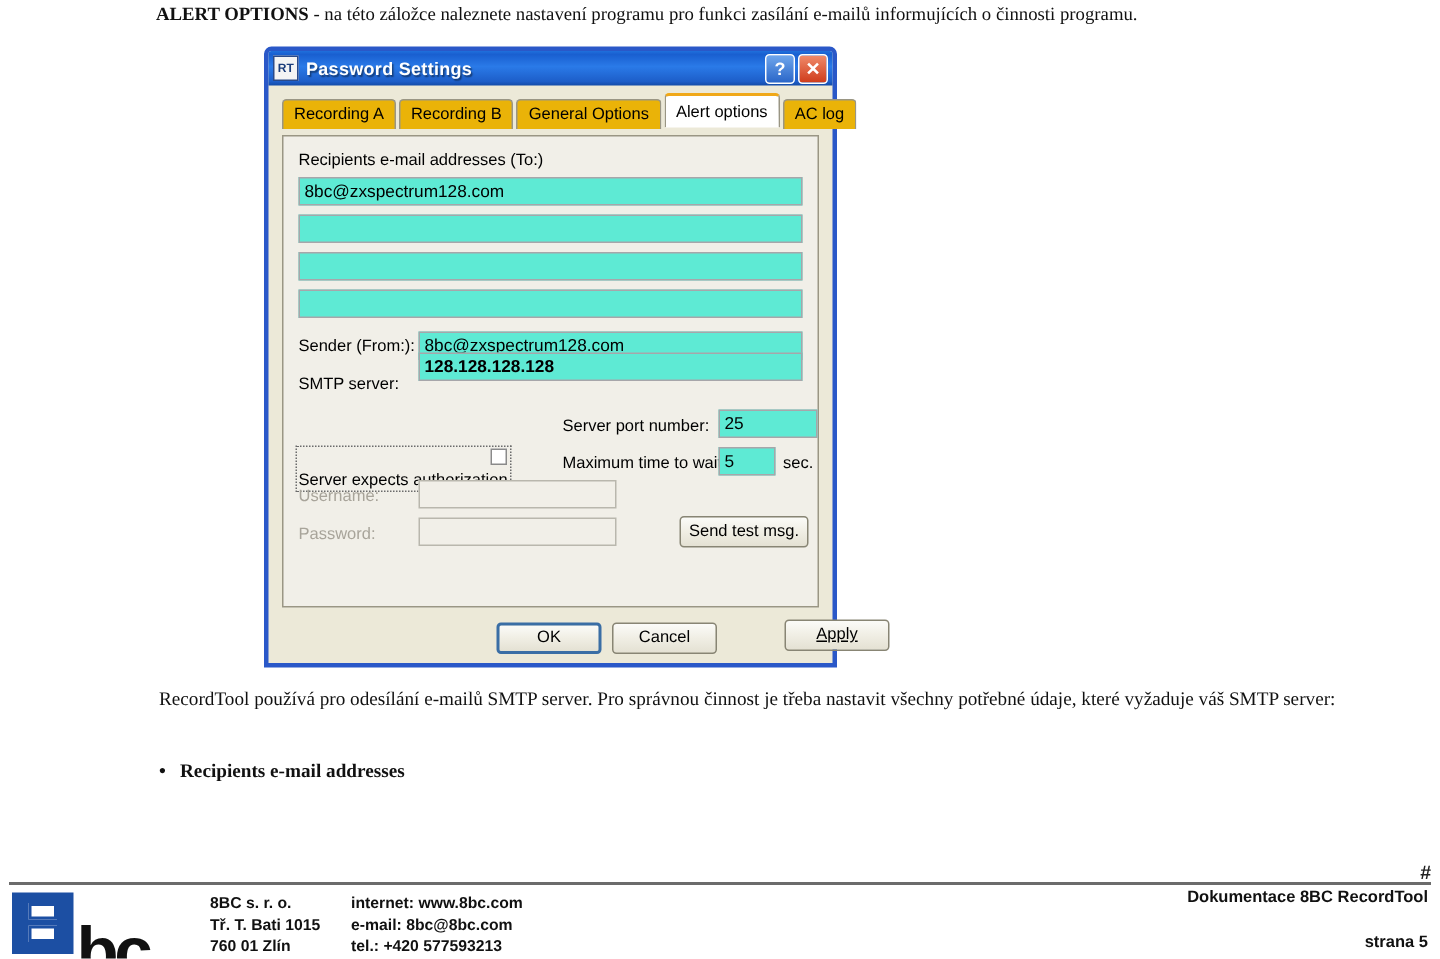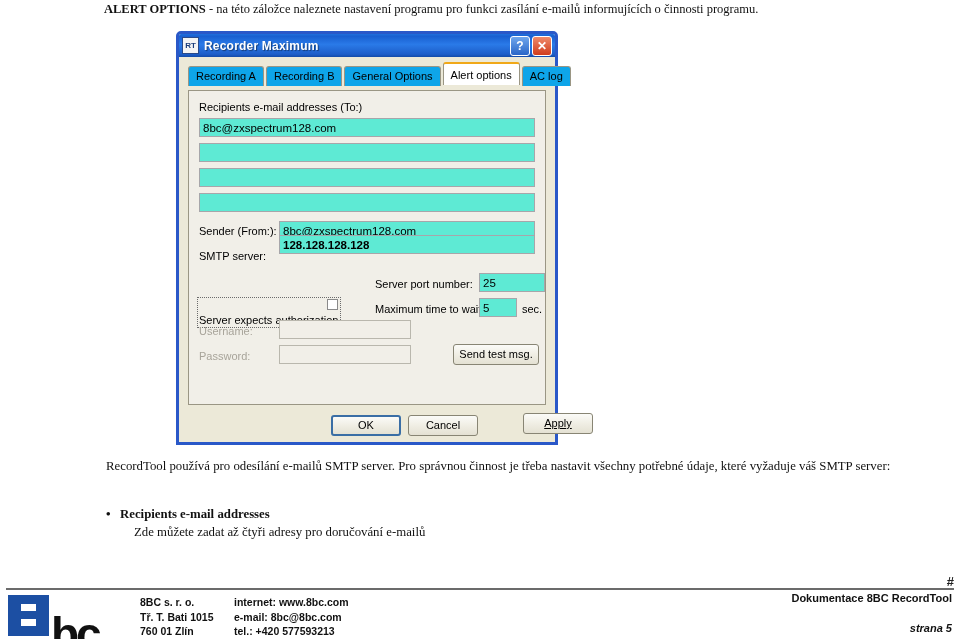--- a/index.html
+++ b/index.html
@@ -92,21 +92,21 @@
     display: flex;
     align-items: flex-end;
     padding: 6px 0 0 9px;
     height: 21px;
     box-sizing: content-box;
   }
   .tab {
     font-size: 11px;
     font-family: "Liberation Sans", sans-serif;
     padding: 3px 7px 3px 7px;
-    background: #0ea5e9;
+    background: #eab308;
     border: 1px solid #9a9684;
     border-bottom: none;
     border-radius: 3px 3px 0 0;
     margin-right: 2px;
     color: #000;
     white-space: nowrap;
     line-height: 13px;
     position: relative;
     top: 2px;
   }
@@ -307,35 +307,34 @@
   }
   .page-num {
     position: absolute;
     right: 8px;
     top: 622px;
     font-family: "Liberation Sans", sans-serif;
     font-size: 11px;
     font-weight: bold;
     color: #111;
     white-space: nowrap;
-    font-style: italic;
   }
 </style>
 </head>
 <body>
 
 <div class="intro">
   <b>ALERT OPTIONS</b><span> - na této záložce naleznete nastavení programu pro funkci zasílání e-mailů informujících o činnosti programu.</span>
 </div>
 
 <div class="dialog">
 
   <div class="titlebar">
     <span class="app-icon">RT</span>
-    <span class="title-text">Recorder Maximum</span>
+    <span class="title-text">Password Settings</span>
     <span class="tb-buttons">
       <span class="tb-btn tb-help">?</span>
       <span class="tb-btn tb-close">✕</span>
     </span>
   </div>
 
   <div class="tabstrip">
     <div class="tab">Recording A</div>
     <div class="tab">Recording B</div>
     <div class="tab">General Options</div>
@@ -383,21 +382,20 @@
   <div class="btn" style="left:229px; top:381px; width:70px; height:21px;">Cancel</div>
   <div class="btn" style="left:306px; top:379px; width:70px; height:21px;margin-left:38px;">
       <u>Apply</u>
     </div>
 </div>
 
 <div class="bodytext">RecordTool používá pro odesílání e-mailů SMTP server. Pro správnou činnost je třeba nastavit všechny potřebné údaje, které vyžaduje váš SMTP server:</div>
 
 <div class="bullet-block">
   <div class="bullet-head">Recipients e-mail addresses</div>
-  <div class="bullet-sub">Zde můžete zadat až čtyři adresy pro doručování e-mailů</div>
 </div>
 
 <div class="hashmark">#</div>
 <div class="footer-rule"></div>
 
 <div class="logo">
   <span class="logo-sq"></span>
   <span class="logo-bc">bc</span>
 </div>
 

